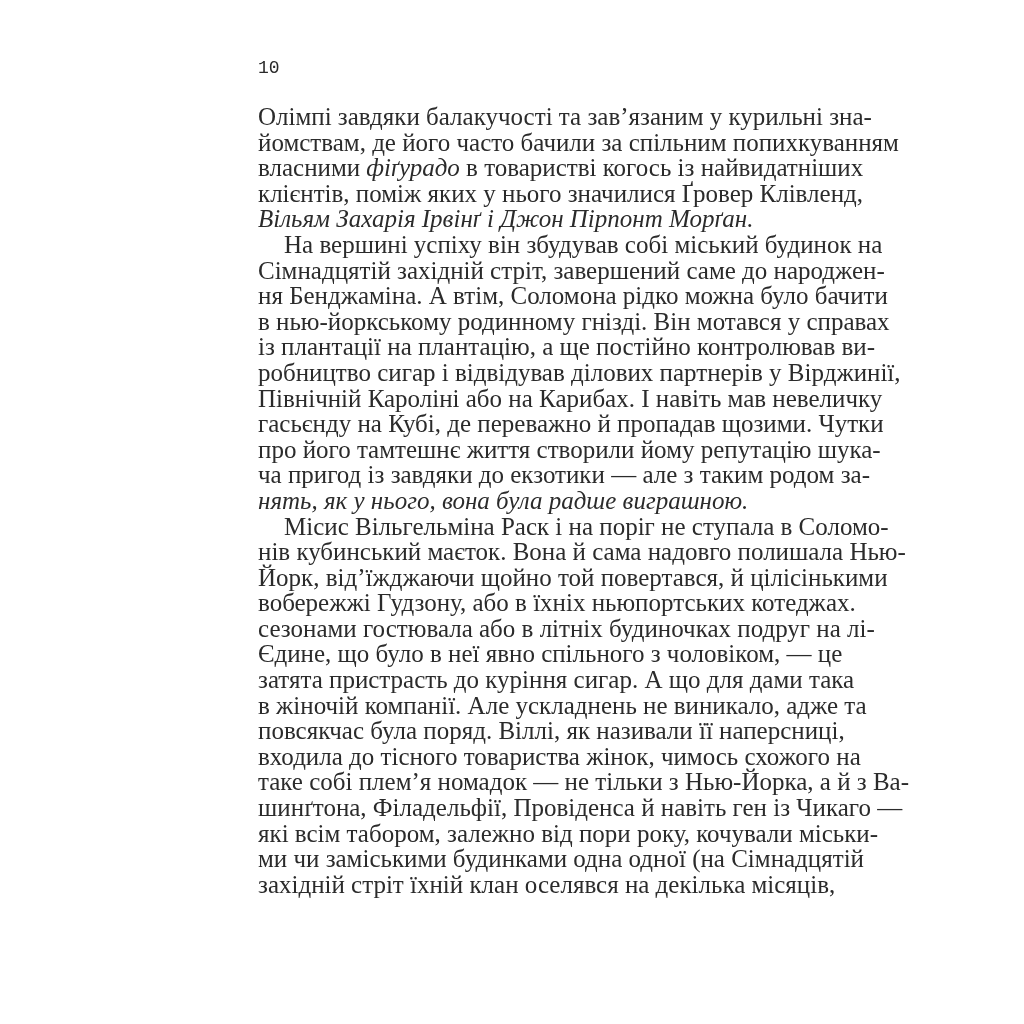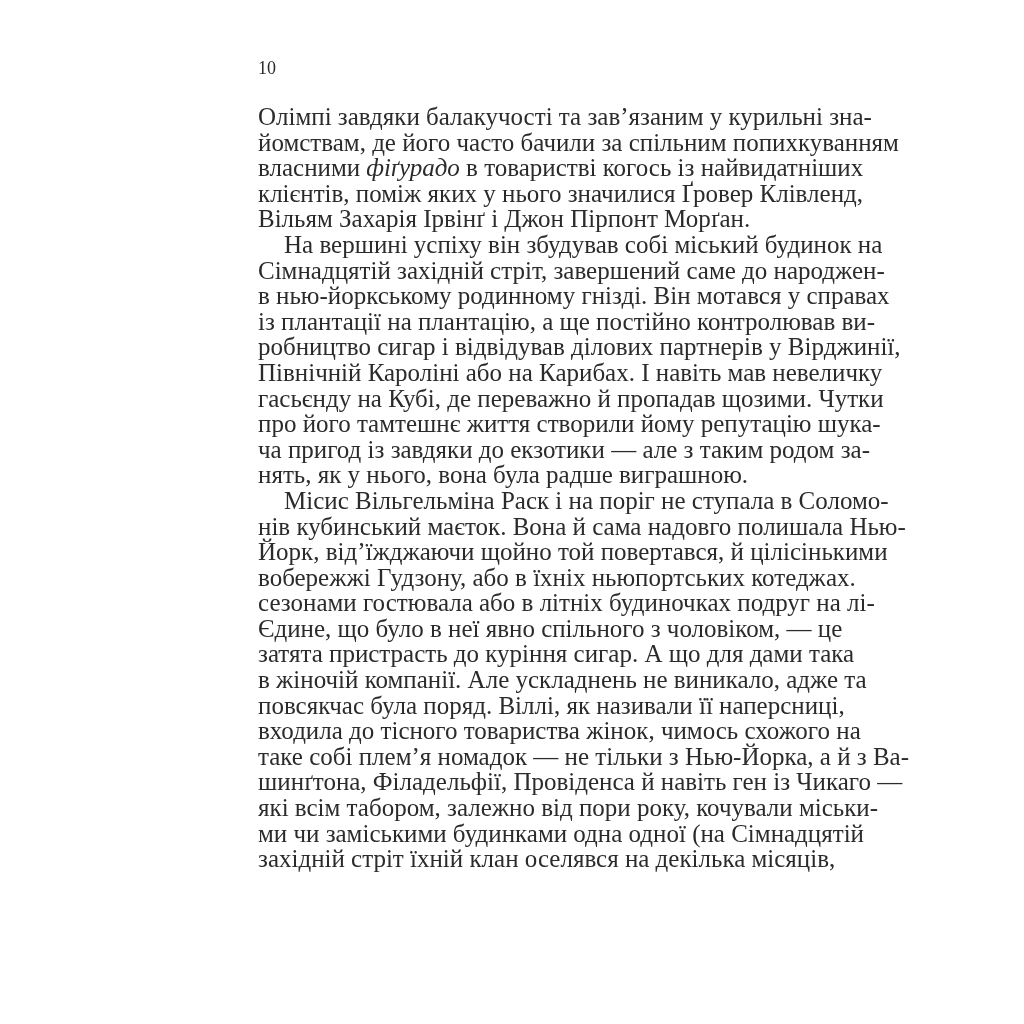--- a/index.html
+++ b/index.html
@@ -1,51 +1,52 @@
 <!DOCTYPE html>
 <html><head>
 <meta charset="utf-8">
 <style>
   html, body { margin: 0; padding: 0; background: #ffffff; }
   body { width: 1024px; height: 1024px; position: relative; overflow: hidden; }
   .page-number {
     position: absolute; left: 258px; top: 58px;
-    font-family: Liberation Serif, serif;
+    font-family: Liberation Mono, monospace;
     font-size: 18px; color: #2a2a2a;
   }
   .text-block {
     position: absolute; left: 258px; top: 104px; width: 514px;
     font-family: "Liberation Serif", "DejaVu Serif", serif;
     font-size: 25px; line-height: 25.6px; color: #2b2b2b;
   }
   .line {
     display: block; white-space: nowrap;
     text-align: justify; text-align-last: justify;
     height: 25.6px;
   }
-  .line.last { text-align-last: left; }
+  .line.last { text-align-last: left; font-style: italic; }
   .line.indent { padding-left: 26px; }
   em { }
 </style>
 </head>
 <body>
 
 <div class="page-number">10</div>
 
 <div class="text-block">
   <div>
     <span class="line">Олімпі завдяки балакучості та зав’язаним у курильні зна-</span>
     <span class="line">йомствам, де його часто бачили за спільним попихкуванням</span>
     <span class="line"><span>власними </span><em>фіґурадо</em><span> в товаристві когось із найвидатніших</span></span>
     <span class="line">клієнтів, поміж яких у нього значилися Ґровер Клівленд,</span>
     <span class="line last">Вільям Захарія Ірвінґ і Джон Пірпонт Морґан.</span>
   </div>
   <div>
     <span class="line indent">На вершині успіху він збудував собі міський будинок на</span>
     <span class="line">Сімнадцятій західній стріт, завершений саме до народжен-</span>
+    <span class="line">ня Бенджаміна. А втім, Соломона рідко можна було бачити</span>
     <span class="line">в нью-йоркському родинному гнізді. Він мотався у справах</span>
     <span class="line">із плантації на плантацію, а ще постійно контролював ви-</span>
     <span class="line">робництво сигар і відвідував ділових партнерів у Вірджинії,</span>
     <span class="line">Північній Кароліні або на Карибах. І навіть мав невеличку</span>
     <span class="line">гасьєнду на Кубі, де переважно й пропадав щозими. Чутки</span>
     <span class="line">про його тамтешнє життя створили йому репутацію шука-</span>
     <span class="line">ча пригод із завдяки до екзотики — але з таким родом за-</span>
     <span class="line last">нять, як у нього, вона була радше виграшною.</span>
   </div>
   <div>

